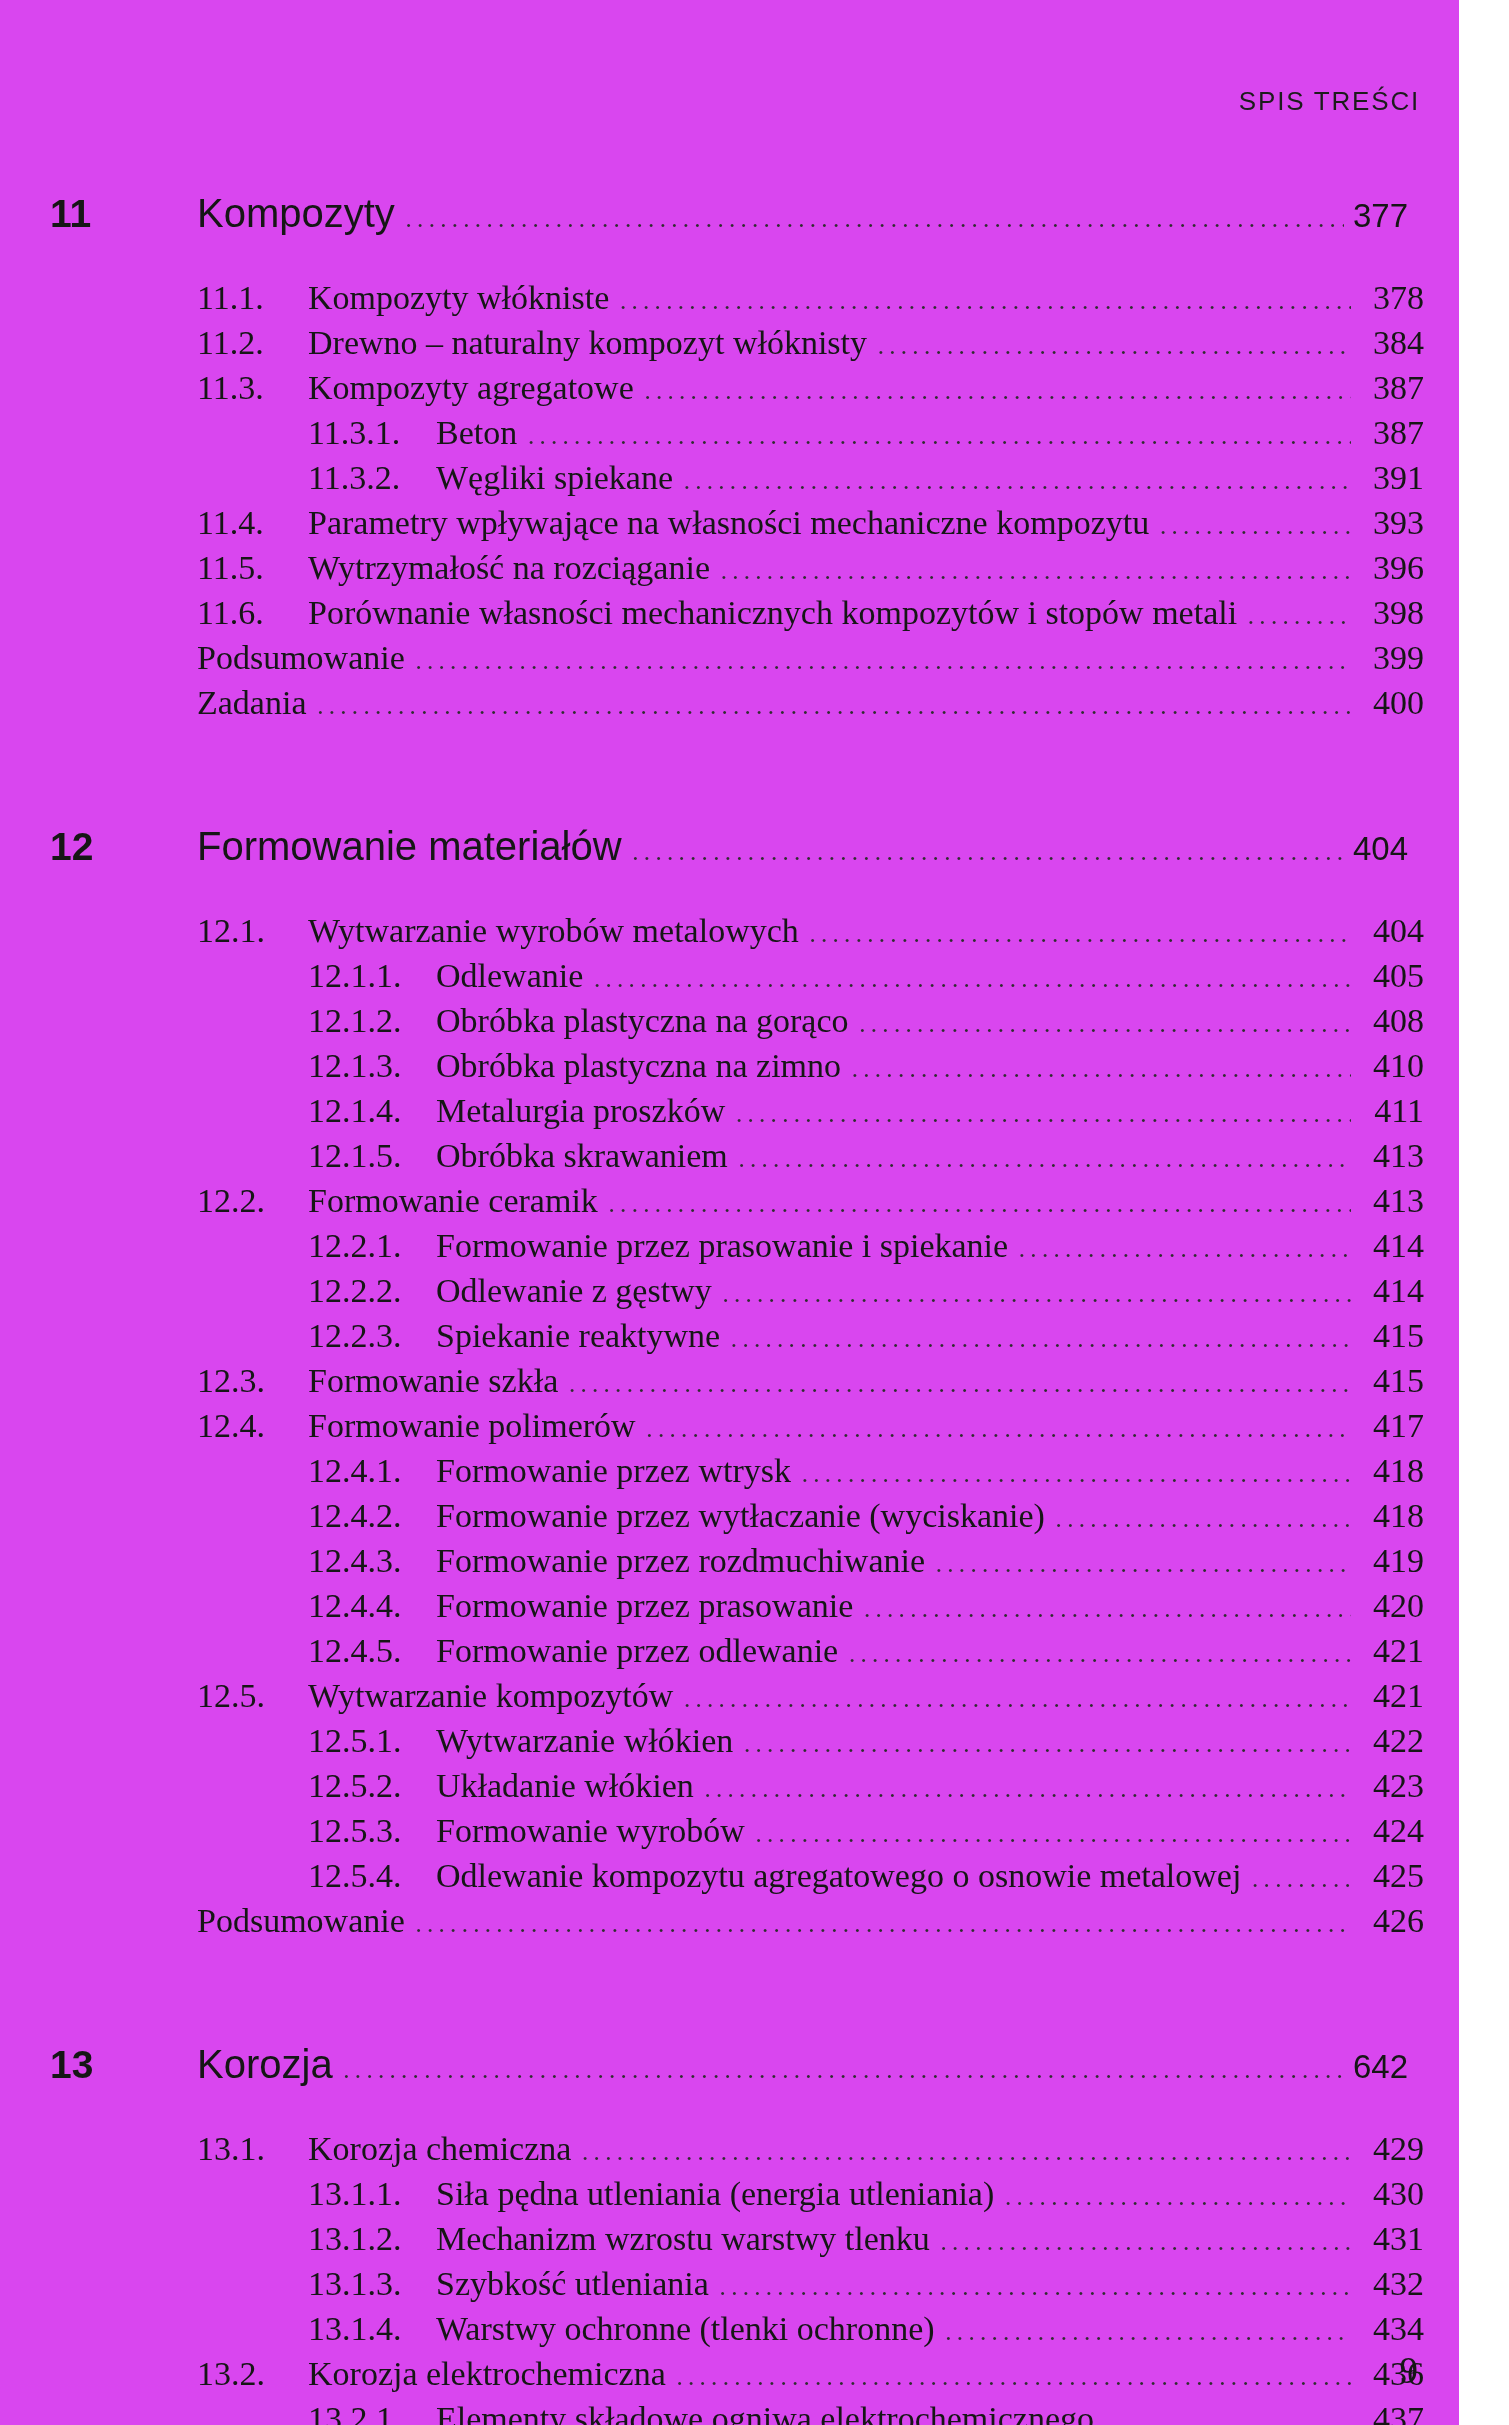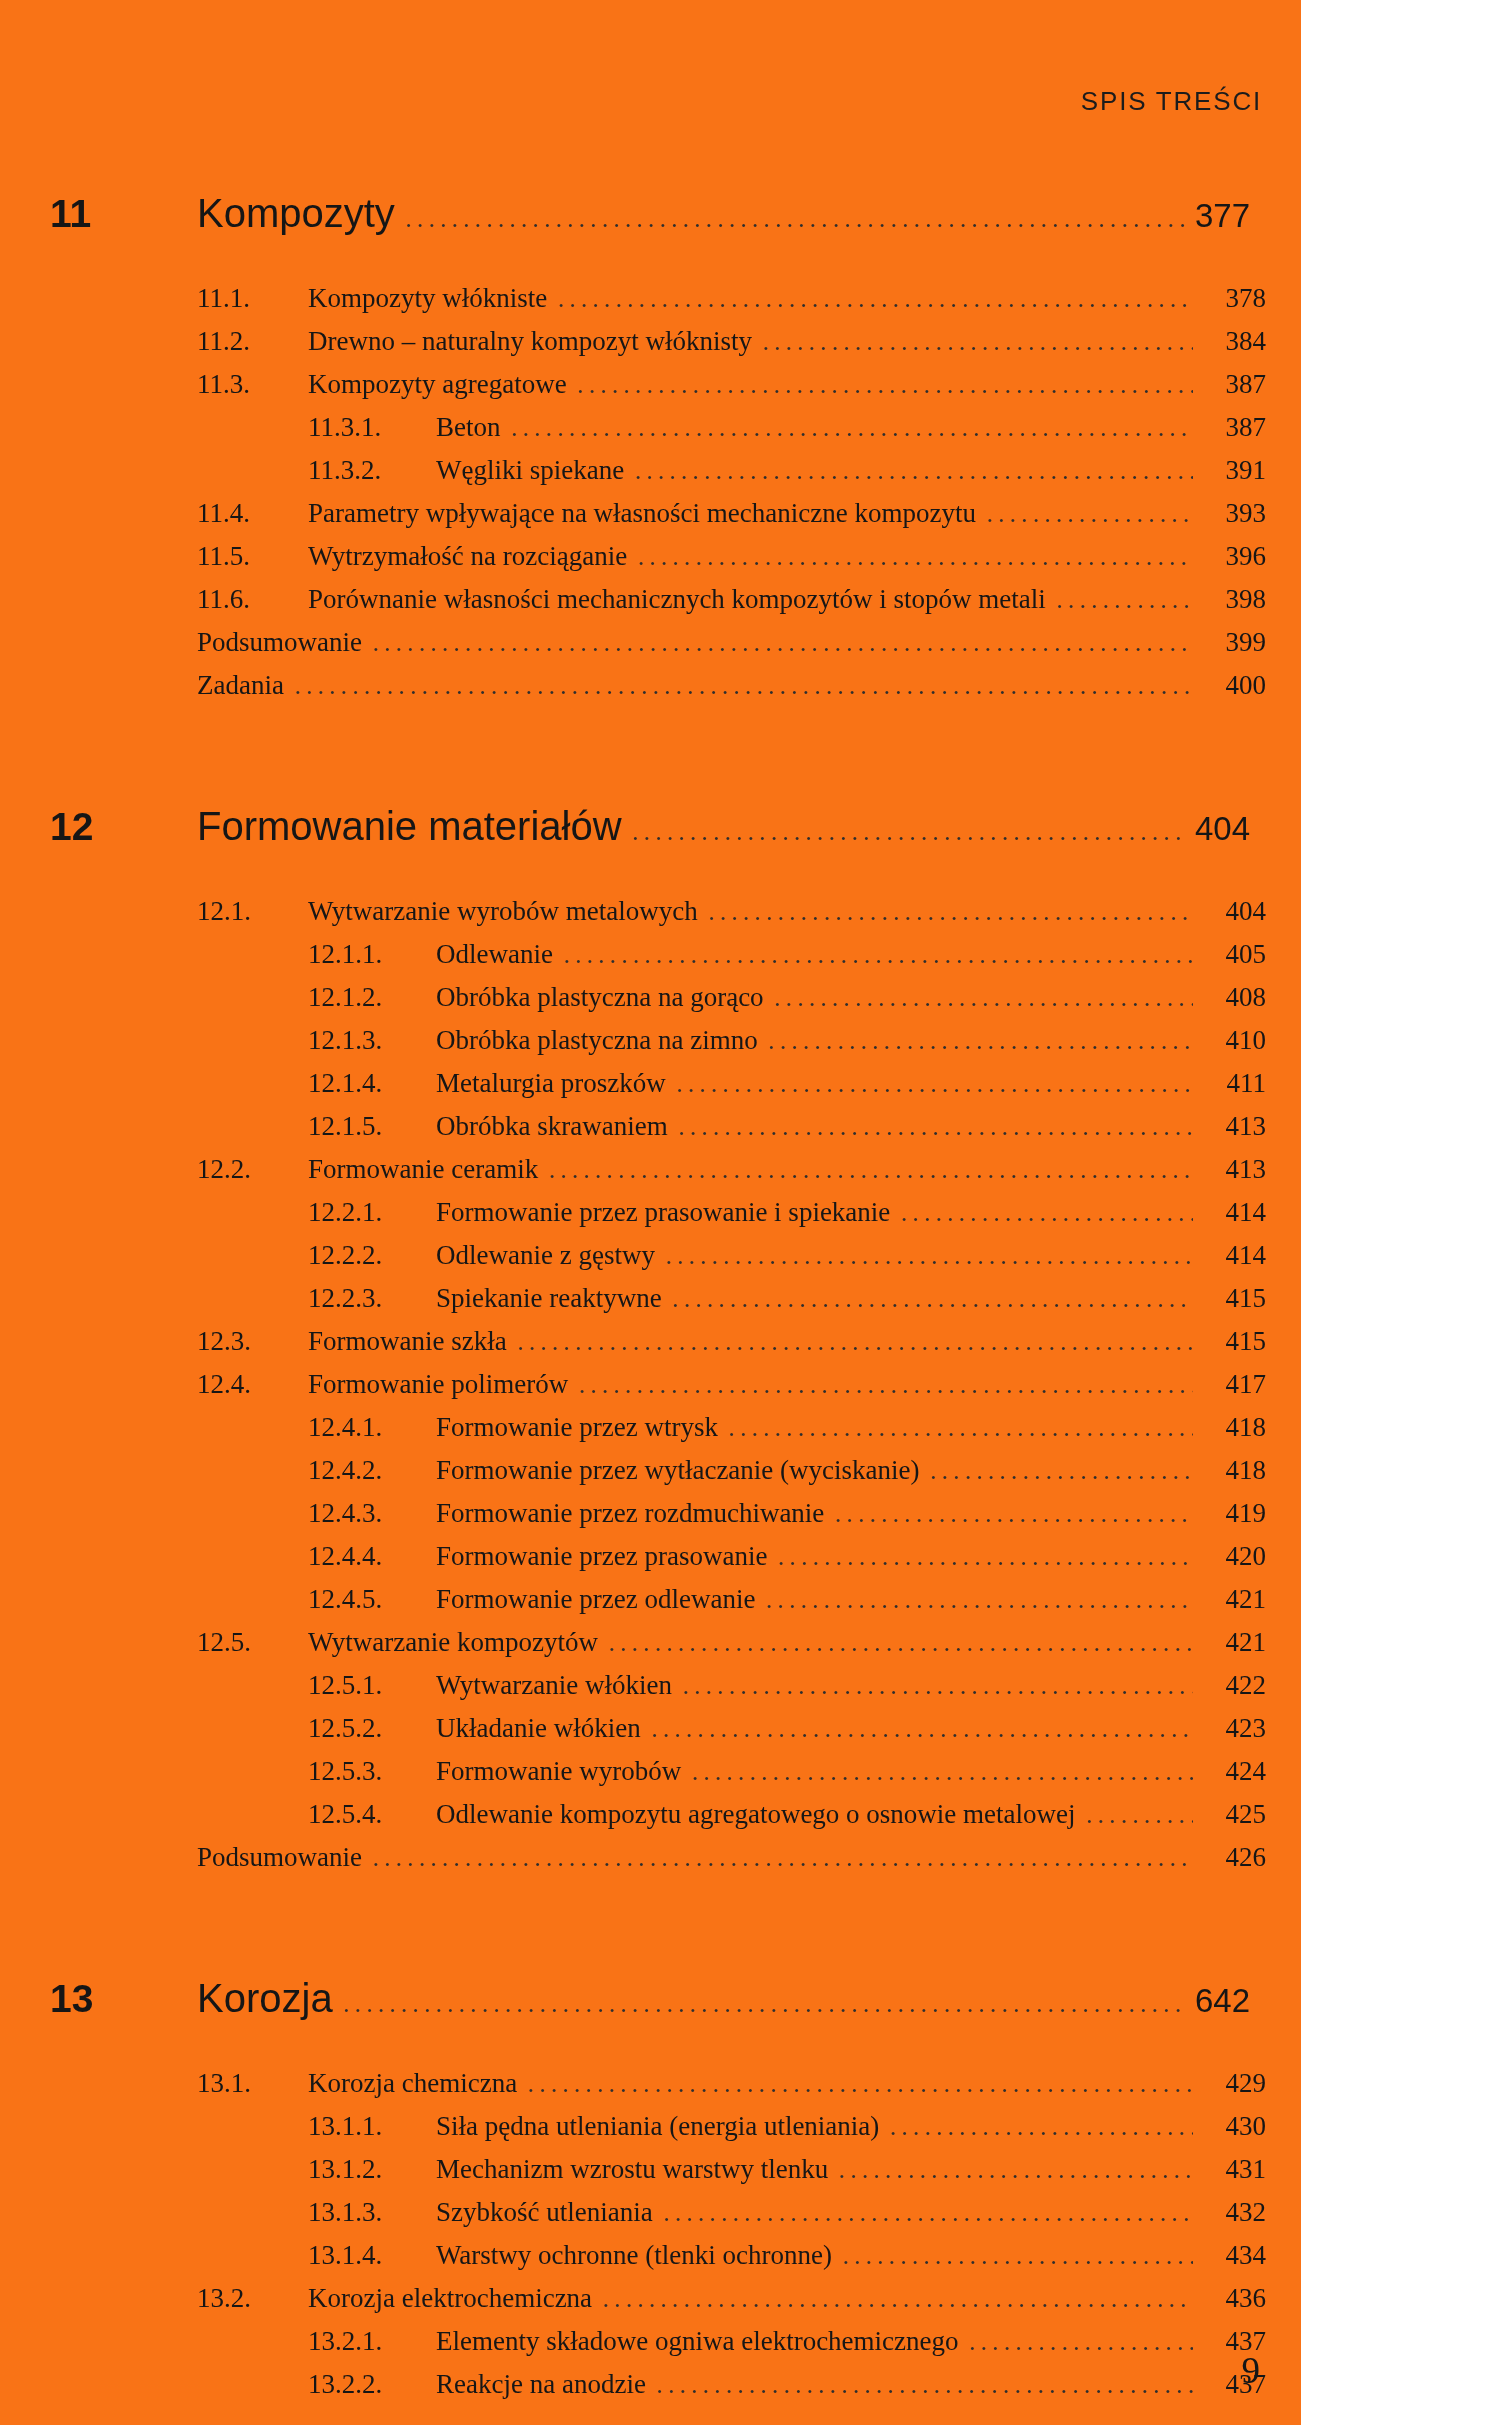--- a/index.html
+++ b/index.html
@@ -4,22 +4,22 @@
 <style>
   * { margin: 0; padding: 0; box-sizing: border-box; }
   html, body { background: #ffffff; }
   body {
     width: 1509px; height: 2426px;
     font-family: "Liberation Serif", serif;
     color: #161616;
   }
   .sheet {
     position: relative;
-    width: 1301px; height: 2426px;
-    background: #f97316;
+    width: 1459px; height: 2426px;
+    background: #d946ef;
     overflow: hidden;
   }
   .toc-header {
     position: absolute;
     top: 86px; right: 39px;
     font-family: "Liberation Sans", sans-serif;
     font-size: 26px;
     letter-spacing: 1.8px;
     color: #1c1c1c;
   }
@@ -42,21 +42,21 @@
     font-size: 39px;
     font-weight: bold;
   }
   .ch-title { flex: none; font-size: 40px; white-space: nowrap; }
   .ch-page { flex: none; min-width: 71px; text-align: left; font-size: 33px; }
 
   .entry {
     display: flex;
     align-items: baseline;
     margin: 0 35px 0 197px;
-    font-size: 27px;
+    font-size: 34px;
     line-height: 42px;
   }
   .entry .num { flex: none; width: 111px; }
   .entry.lvl2 { margin-left: 308px; }
   .entry.lvl2 .num { width: 128px; }
   .entry .title { flex: none; white-space: nowrap; }
   .entry .pg { flex: none; min-width: 64px; text-align: right; }
 
   .dots {
     flex: 1 1 auto;

